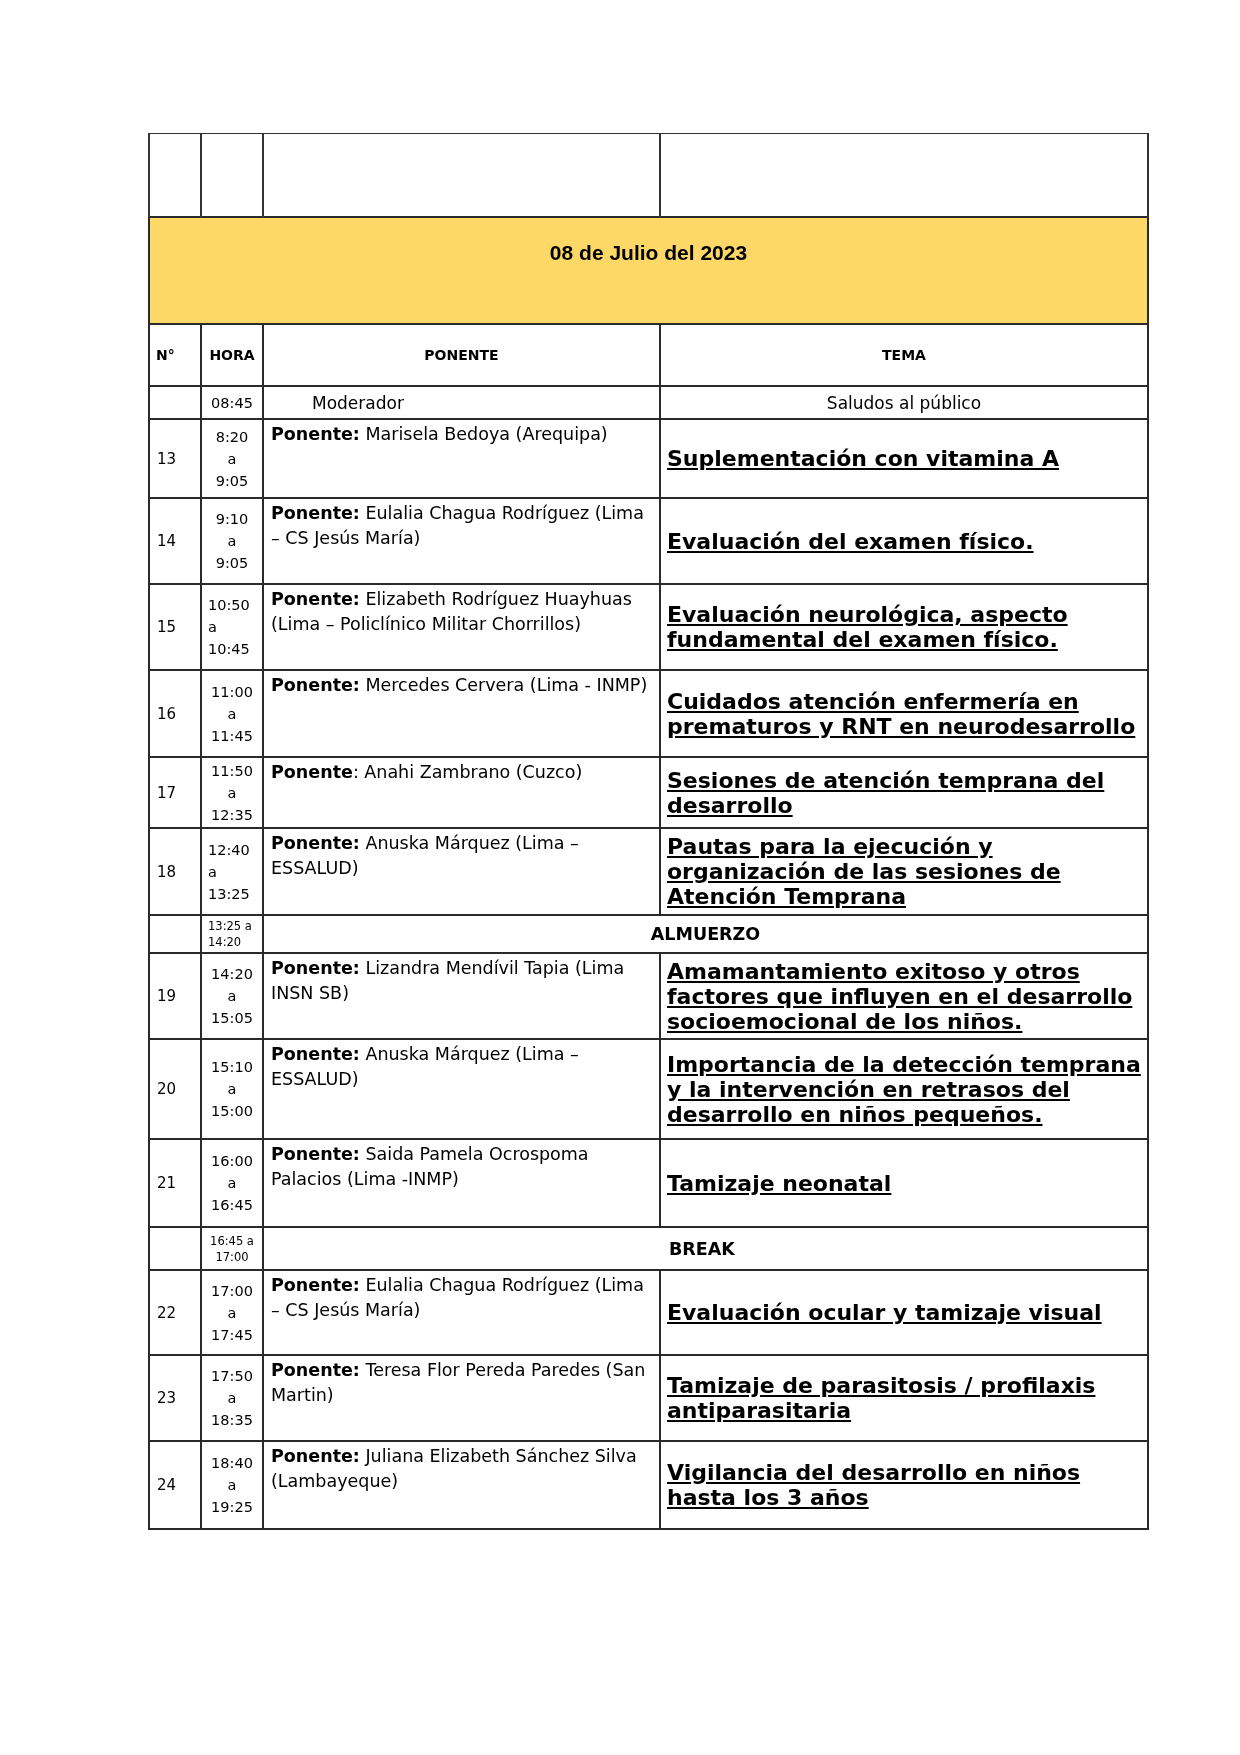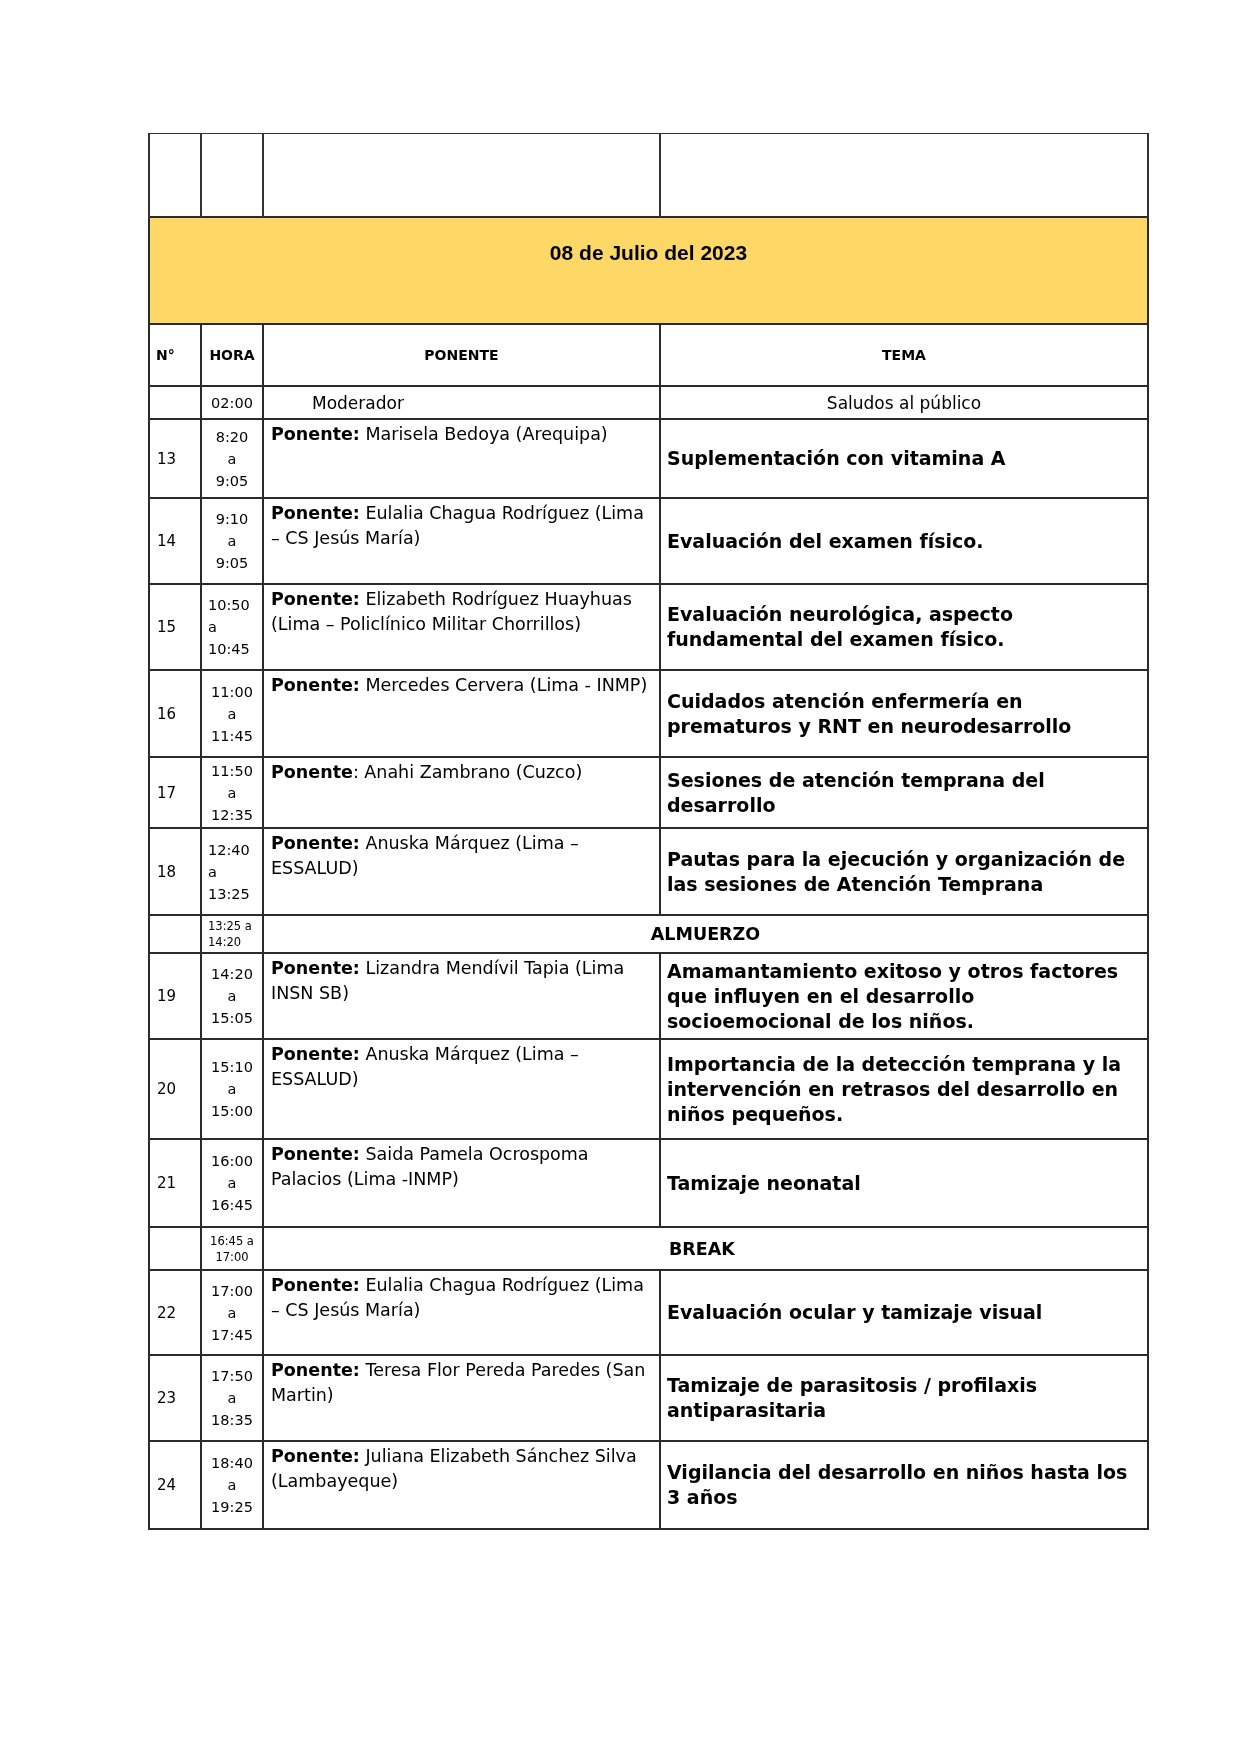--- a/index.html
+++ b/index.html
@@ -20,21 +20,21 @@
   tr.r-head td.hora { text-align: center; }
   tr.r-head td.center { text-align: center; }
   tr.r-mod td { height: 31px; font-size: 17px; }
   .num-cell { font-size: 15px; padding-left: 7px !important; }
   .time-cell { font-size: 14.5px; text-align: center; line-height: 22px; }
   .time-cell.left { text-align: left; padding-left: 6px !important; }
   .time-small { font-size: 11.5px; line-height: 16px; text-align: center; }
   .ponente-cell { vertical-align: top !important; font-size: 17.5px; line-height: 25px;
     padding: 2px 6px 0 7px !important; }
   .ponente-cell b { font-weight: bold; }
-  .tema-cell { font-size: 19px; font-weight: bold; line-height: 25px; padding: 0 6px 0 6px !important; }
+  .tema-cell { font-size: 22px; font-weight: bold; line-height: 25px; padding: 0 6px 0 6px !important; text-decoration: underline; }
   .mod-label { padding-left: 48px !important; border-radius: 15px; }
   .mod-tema { text-align: center; }
   .break-label { font-size: 17.5px; font-weight: bold; padding-left: 405px !important; }
   .almuerzo-label { font-size: 17.5px; font-weight: bold; text-align: center; }
   tr.r13 td { height: 75px; } tr.r14 td { height: 82px; } tr.r15 td { height: 82px; }
   tr.rb1 td { height: 38px; } tr.r16 td { height: 83px; } tr.r17 td { height: 67px; }
   tr.r18 td { height: 83px; } tr.ral td { height: 36px; } tr.r19 td { height: 82px; }
   tr.r20 td { height: 96px; } tr.r21 td { height: 84px; } tr.rb2 td { height: 41px; }
   tr.r22 td { height: 81px; } tr.r23 td { height: 82px; } tr.r24 td { height: 84px; }
 </style>
@@ -62,21 +62,21 @@
       </td>
     </tr>
     <tr class="r-head">
       <td class="num">N°</td>
       <td class="hora">HORA</td>
       <td class="center">PONENTE</td>
       <td class="center">TEMA</td>
     </tr>
     <tr class="r-mod">
       <td></td>
-      <td class="time-cell" style="font-size:14.5px">02:00</td>
+      <td class="time-cell" style="font-size:14.5px">08:45</td>
       <td class="mod-label">Moderador</td>
       <td class="mod-tema">Saludos al público</td>
     </tr>
 
     <tr class="r13">
       <td class="num-cell">13</td>
       <td class="time-cell"><span>8:20</span><br><span>a</span><br><span>9:05</span></td>
       <td class="ponente-cell"><b>Ponente:</b><span> Marisela Bedoya (Arequipa)</span></td>
       <td class="tema-cell">Suplementación con vitamina A</td>
     </tr>

